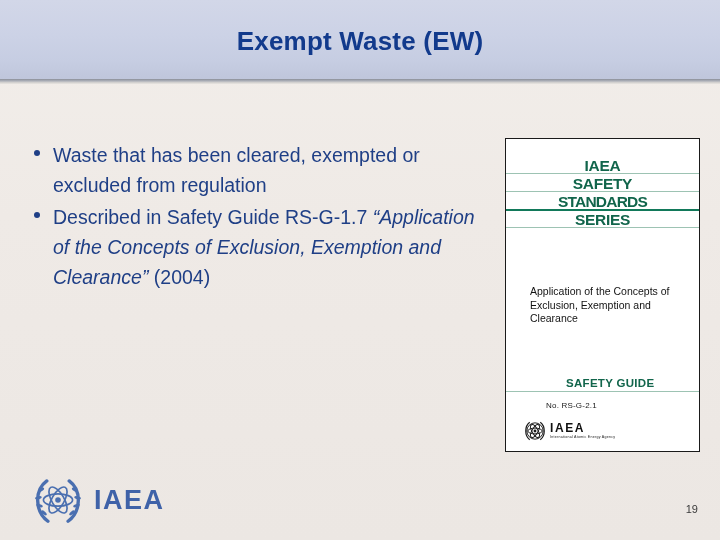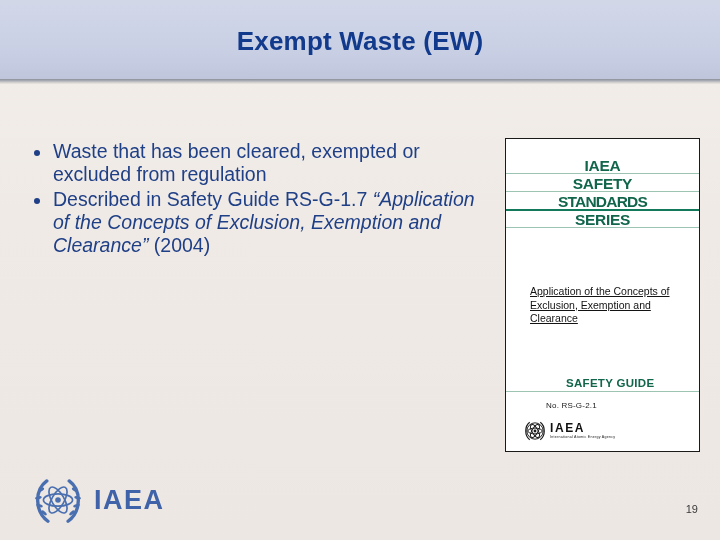--- a/index.html
+++ b/index.html
@@ -61,21 +61,21 @@
     position: absolute;
     left: 8px;
     top: 10px;
     width: 6px;
     height: 6px;
     border-radius: 50%;
     background: #1f3f86;
   }
   .bullet-text {
     font-size: 19.5px;
-    line-height: 23px;
+    line-height: 30px;
     color: #1f3f86;
   }
   .bullet-text .ital {
     font-style: italic;
   }
   
   .cover {
     position: absolute;
     left: 505px;
     top: 138px;
@@ -121,21 +121,20 @@
   .r2 { top: 34px; }
   .r3 { top: 52px; }
   .r4 { top: 70px; }
   .cover-title {
     margin: 42px 0 0 24px;
     font-size: 10.5px;
     line-height: 13.5px;
     color: #131313;
     font-weight: normal;
     width: 145px;
-    text-decoration: underline;
   }
   .cover-guide-wrap {
     position: absolute;
     left: 0;
     top: 238px;
     width: 100%;
     padding-left: 20px;
   }
   .cover-guide-rule {
     position: absolute;

